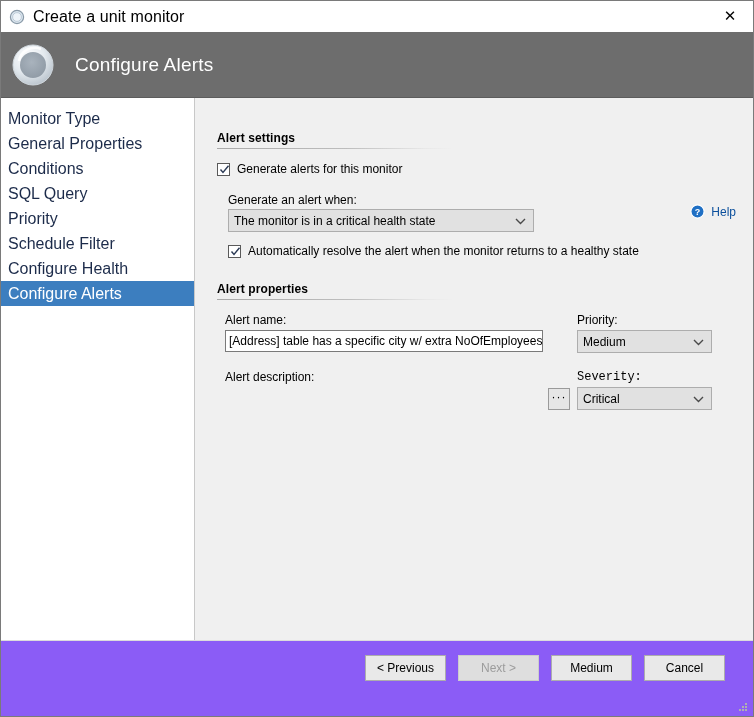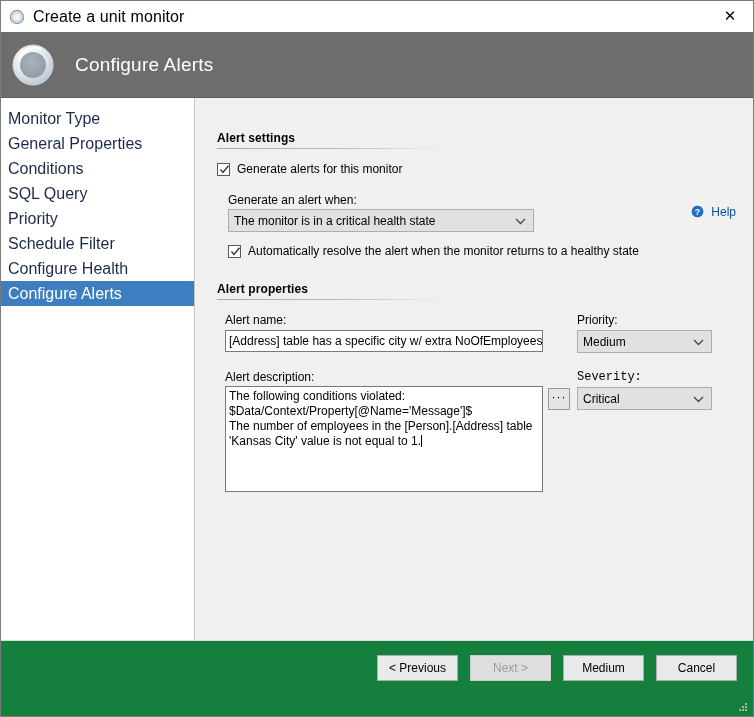--- a/index.html
+++ b/index.html
@@ -254,26 +254,26 @@
     letter-spacing: 1px;
     line-height: 6px;
     padding-bottom: 5px;
     color: #000;
   }
 
   
   .footer {
     height: 76px;
     flex: none;
-    background: #15803d;
+    background: #8b5cf6;
     border-top: 1px solid #dcdcdc;
     display: flex;
     align-items: center;
     justify-content: flex-end;
-    padding-right: 16px;
+    padding-right: 28px;
     gap: 12px;
     box-sizing: border-box;
     position: relative;
   }
   .btn {
     box-sizing: border-box;
     width: 81px;
     height: 26px;
     border: 1px solid #adadad;
     background: #e9e9e9;
@@ -396,23 +396,20 @@
 
       <div class="section" style="top:184px;">
         <div class="section-title">Alert properties</div>
         <div class="section-rule"></div>
       </div>
 
       <div class="field-label" style="position:absolute; left:30px; top:215px;">Alert name:</div>
       <div class="textbox" style="position:absolute; left:30px; top:232px; width:318px;">[Address] table has a specific city w/ extra NoOfEmployees values</div>
 
       <div class="field-label" style="position:absolute; left:30px; top:272px;">Alert description:</div>
-      <div class="textarea" style="position:absolute; left:30px; top:288px; width:318px; height:106px;"><span>The following conditions violated:
-$Data/Context/Property[@Name='Message']$
-The number of employees in the [Person].[Address] table 'Kansas City' value is not equal to 1.</span><span class="caret"></span></div>
 
       <div class="ellipsis-btn" style="position:absolute; left:353px; top:290px;">···</div>
 
       <div class="field-label" style="position:absolute; left:382px; top:215px;">Priority:</div>
       <div class="combo" style="position:absolute; left:382px; top:232px; width:135px;">
         <span>Medium</span>
         <span class="arrow">
           <svg width="11" height="8" viewBox="0 0 11 8">
               <path d="M1 2 L5.5 6.5 L10 2" fill="none" stroke="#4a4a4a" stroke-width="1.4"></path>
             </svg>

